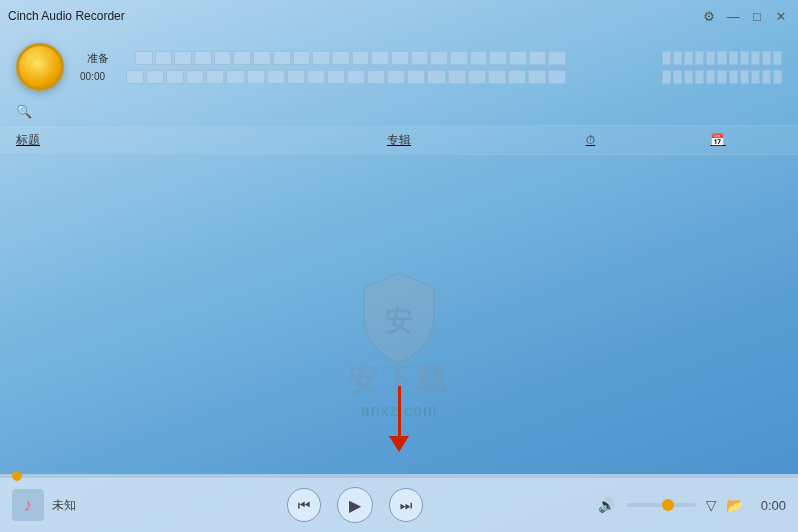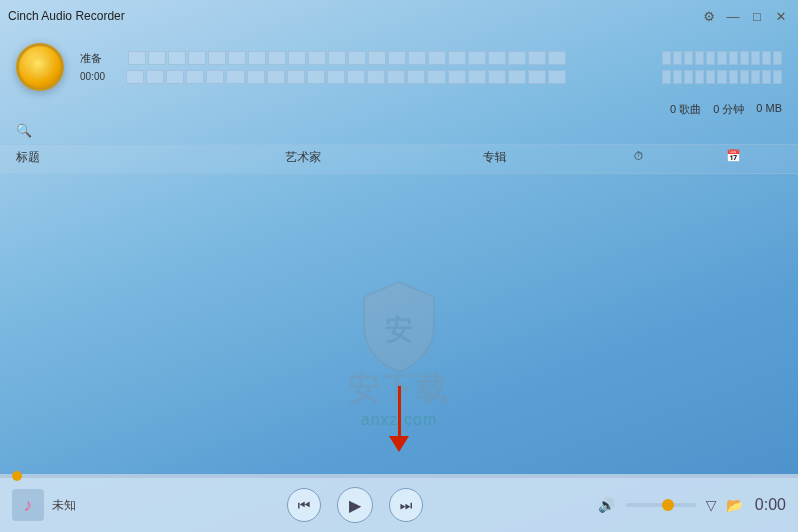--- a/index.html
+++ b/index.html
@@ -82,20 +82,21 @@
     }
     .vu-label-row {
       display: flex;
       align-items: center;
       gap: 8px;
     }
     .vu-label {
       font-size: 11px;
       color: #333;
       min-width: 40px;
+      margin-left: 7px;
     }
     .vu-time {
       font-size: 10px;
       color: #333;
       min-width: 38px;
     }
     .vu-bars {
       display: flex;
       gap: 2px;
       flex: 1;
@@ -135,25 +136,27 @@
       color: #333;
       background: transparent;
       border: none;
       outline: none;
       font-family: inherit;
     }
 
     
     .col-headers {
       display: flex;
+      align-items: center;
       padding: 4px 16px;
       border-top: 1px solid rgba(150,190,220,0.5);
       border-bottom: 1px solid rgba(150,190,220,0.5);
       background: rgba(255,255,255,0.08);
       height: 30px;
+      text-decoration: underline;
     }
     .col-header {
       font-size: 12px;
       color: #333;
     }
     .col-title { flex: 2; }
     .col-artist { flex: 2; text-align: center; }
     .col-album { flex: 2; text-align: center; }
     .col-time { flex: 1; text-align: center; }
     .col-date { flex: 1; text-align: center; }
@@ -312,21 +315,21 @@
       font-size: 14px;
       color: #556;
       cursor: pointer;
     }
     .folder-icon {
       font-size: 14px;
       color: #556;
       cursor: pointer;
     }
     .time-display {
-      font-size: 16px;
+      font-size: 13px;
       color: #445;
       min-width: 34px;
       text-align: right;
     }
 
     .layout-wrap {
       display: flex;
       flex-direction: column;
       height: 532px;
     }
@@ -435,33 +438,27 @@
             <div class="vu-bar-seg"></div>
             <div class="vu-bar-seg"></div>
             <div class="vu-bar-seg"></div>
             <div class="vu-bar-seg"></div>
             <div class="vu-bar-seg"></div>
           </div>
       </div>
     </div>
   </div>
 
-  <div class="stats-area">
-    <span class="stat-item">0 歌曲</span>
-    <span class="stat-item">0 分钟</span>
-    <span class="stat-item">0 MB</span>
-  </div>
 
   <div class="search-bar">
     <span class="search-icon-wrap">🔍</span>
   </div>
 
   <div class="col-headers">
     <span class="col-header col-title">标题</span>
-    <span class="col-header col-artist">艺术家</span>
     <span class="col-header col-album">专辑</span>
     <span class="col-header col-time">⏱</span>
     <span class="col-header col-date">📅</span>
   </div>
 
   <div class="content-area">
 
     <div class="watermark">
 
       <svg width="90" height="100" viewBox="0 0 90 100">

